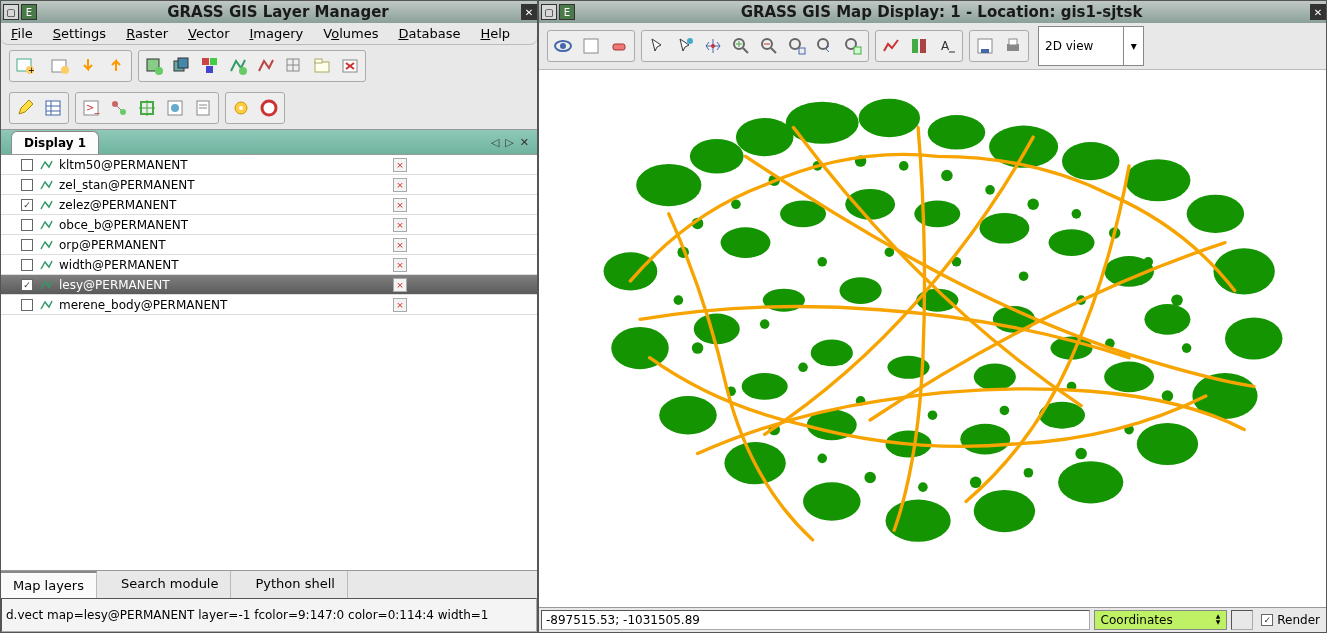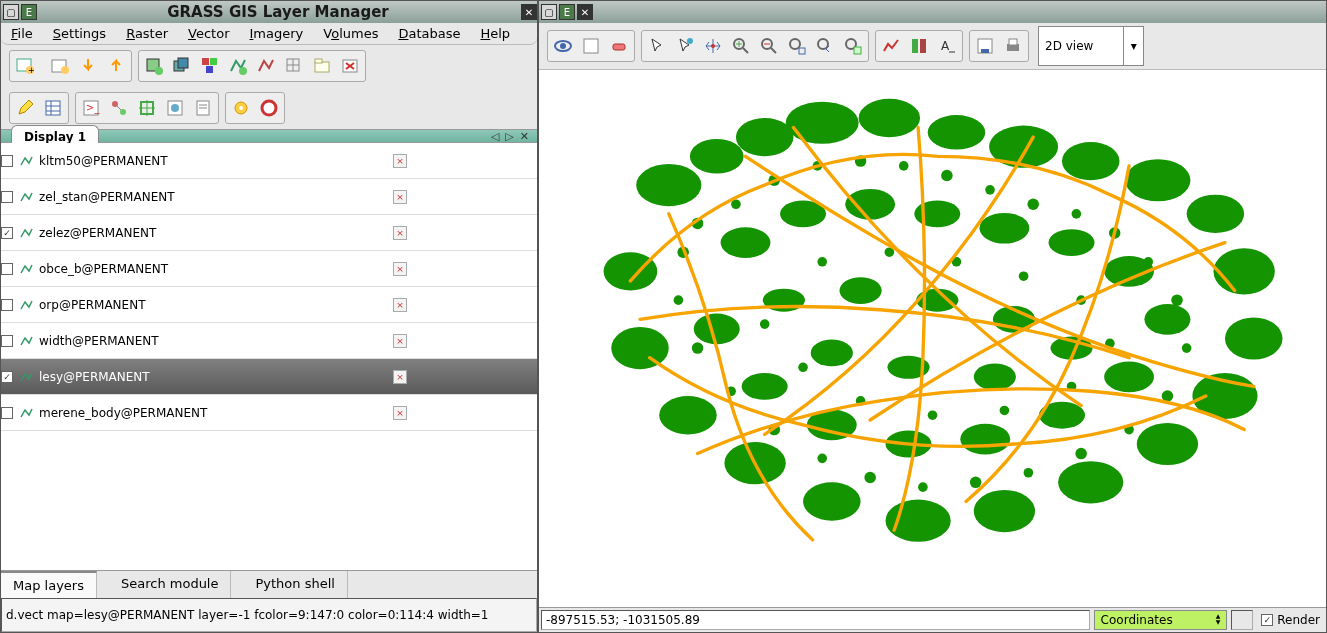--- a/index.html
+++ b/index.html
@@ -8,25 +8,25 @@
 .titlebar { display: flex; align-items: center; background: linear-gradient(#c0c8c4,#8aa098); height: 22px; }
 .titlebar .tb-btn { width: 16px; height: 16px; border: 1px solid #333; background: #d8d8d8; margin-left: 2px; display:flex; align-items:center; justify-content:center; font-size:10px;}
 .titlebar .title { flex:1; text-align:center; font-weight:bold; color:#1a1a1a; font-size:15px; }
 .menubar { display:flex; gap:20px; padding:3px 10px; background:#e8e8e8; border-bottom:1px solid #bbb;border-radius:7px; }
 .menubar span { font-size:13px; }
 .menubar span u { text-decoration: underline; }
 .toolbar { display:flex; align-items:center; padding:3px 5px; background:#e8e8e8; gap:0px; flex-wrap:wrap;}
 .tb-group { display:flex; border:1px solid #aaa; border-radius:3px; margin:2px 3px; padding:1px; background:#eee;}
 .tb-icon { width:28px; height:28px; display:flex; align-items:center; justify-content:center; border-radius:2px;}
 .tb-sep { width:7px; }
-.tabbar { display:flex; align-items:center; background: linear-gradient(#8fc8b8,#6fb4a0); height:14px; border-top:1px solid #999; border-bottom:1px solid #999;}
+.tabbar { display:flex; align-items:center; background: linear-gradient(#8fc8b8,#6fb4a0); height:26px; border-top:1px solid #999; border-bottom:1px solid #999;}
 .tab { background:#fdfdfd; border:1px solid #888; border-bottom:none; border-radius:6px 6px 0 0; padding:4px 12px; margin-left:10px; font-weight:bold;}
 .tab-controls { margin-left:auto; margin-right:8px; display:flex; gap:6px; color:#333; font-size:11px;}
 .layers { flex:1; background:#fff; overflow:auto; }
-.layer-row { display:flex; align-items:center; height:36px; border-bottom:1px solid #ddd; gap:6px; }
+.layer-row { display:flex; align-items:center; height:20px; border-bottom:1px solid #ddd; padding-left:20px; gap:6px; }
 .layer-row.selected { background: linear-gradient(#808080,#5a5a5a); color:#fff; }
 .chk { width:12px; height:12px; border:1px solid #666; background:#fff; display:inline-flex; align-items:center; justify-content:center; font-size:9px; color:#333;}
 .layer-icon { width:14px; height:14px; display:inline-block; }
 .layer-row .del { margin-left:auto; margin-right:130px; width:14px; height:14px; border:1px solid #aaa; font-size:9px; color:#c33; display:flex; align-items:center; justify-content:center; background:#f4f4f4;}
 .bottom-tabs { display:flex; border-top:1px solid #999; background:#e8e8e8;gap:12px; }
 .bottom-tabs .btab { padding:5px 12px; border-right:1px solid #bbb; font-size:13px;}
 .bottom-tabs .btab.active { background:#fafafa; border-top:2px solid #888; font-weight:500;}
 .status { border:1px inset #aaa; background:#f4f4f4; padding:9px 4px; font-size:12px; white-space:nowrap; overflow:hidden;}
 #lm { width:538px; }
 #md { flex:1; }
@@ -302,20 +302,21 @@
     <div class="btab">Search module</div>
     <div class="btab">Python shell</div>
   </div>
   <div class="status">d.vect map=lesy@PERMANENT layer=-1 fcolor=9:147:0 color=0:114:4 width=1</div>
 </div>
 
 <div id="md" class="window">
   <div class="titlebar">
     <div class="tb-btn">▢</div>
     <div class="tb-btn" style="background:#4a7a4a;color:#fff;">E</div>
+    <span class="title">GRASS GIS Map Display: 1  - Location: gis1-sjtsk</span>
     <div class="tb-btn" style="background:#333;color:#fff;">✕</div>
   </div>
   <div class="md-toolbar">
     <div class="tb-group">
       <div class="tb-icon">
           <svg width="20" height="20">
             <ellipse cx="10" cy="10" rx="8" ry="5" fill="none" stroke="#46a" stroke-width="2"></ellipse>
             <circle cx="10" cy="10" r="3" fill="#46a"></circle>
           </svg>
         </div>

